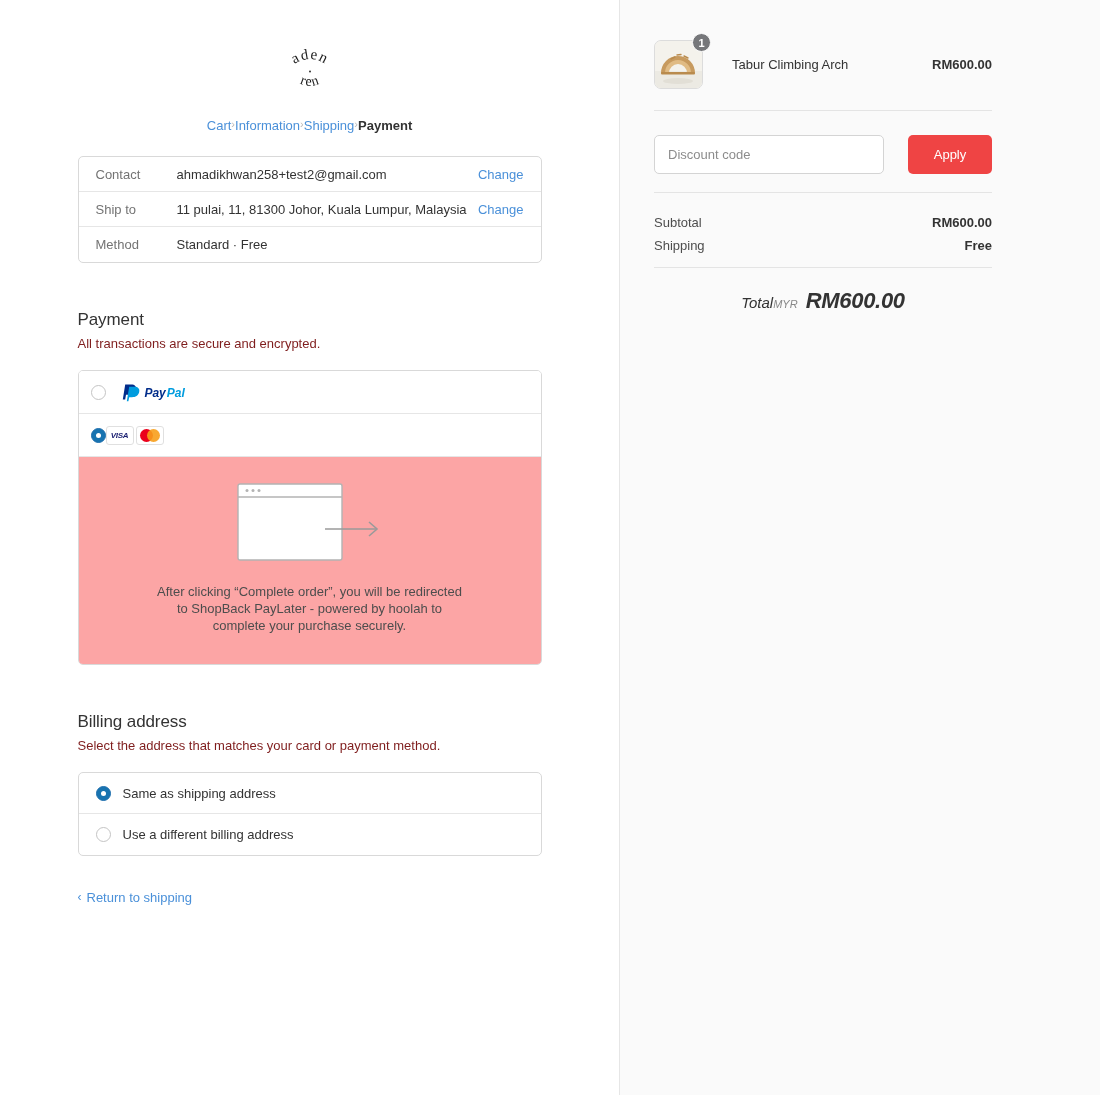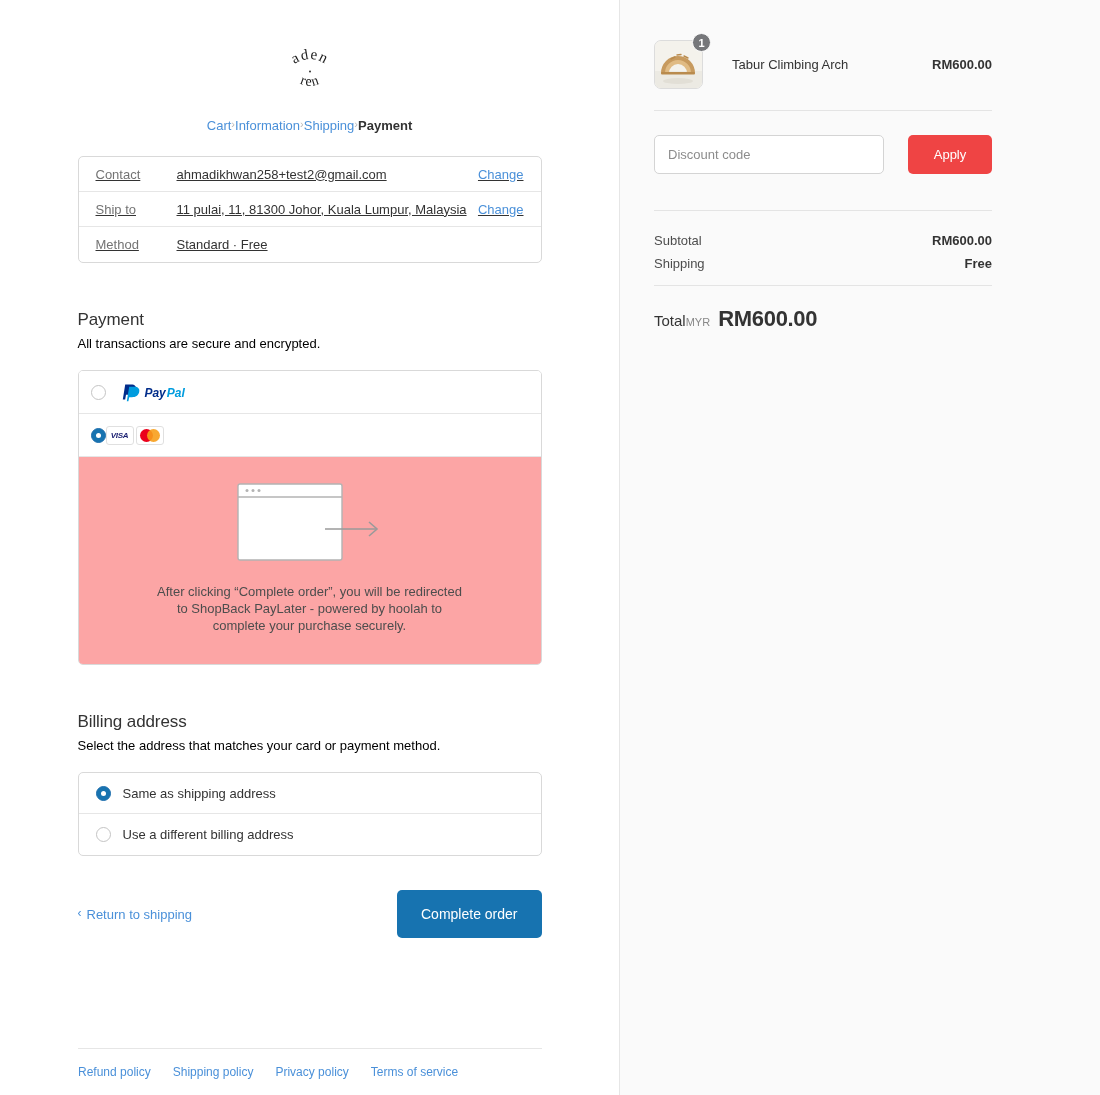--- a/index.html
+++ b/index.html
@@ -69,21 +69,20 @@
     line-height: 1;
     transform: translateY(-1px);
   }
 
   
   .review-card {
     border: 1px solid #d9d9d9;
     border-radius: 5px;
     overflow: hidden;
     margin-bottom: 47px;
-    text-decoration: underline;
   }
   .review-row {
     display: flex;
     align-items: center;
     padding: 0 17px;
     height: 35px;
     border-bottom: 1px solid #e6e6e6;
     font-size: 13px;
   }
   .review-row:last-child { border-bottom: none; }
@@ -105,21 +104,21 @@
   
   .section-title {
     font-size: 17px;
     font-weight: normal;
     color: #333333;
     margin-bottom: 6px;
     letter-spacing: -0.1px;
   }
   .section-sub {
     font-size: 13px;
-    color: #000000;
+    color: #7f1d1d;
     margin-bottom: 19px;
   }
 
   
   .methods-box {
     border: 1px solid #d9d9d9;
     border-radius: 5px;
     overflow: hidden;
     margin-bottom: 47px;
   }
@@ -344,21 +343,21 @@
   }
   .item-price {
     font-size: 13px;
     font-weight: bold;
     color: #333333;
   }
 
   .discount-row {
     display: flex;
     gap: 24px;
-    padding: 24px 0 36px;
+    padding: 24px 0 18px;
     border-bottom: 1px solid #e4e4e4;
   }
   .discount-input {
     flex: 1;
     height: 39px;
     border: 1px solid #d4d4d4;
     border-radius: 5px;
     background: #ffffff;
     padding: 0 13px;
     font-size: 13px;
@@ -388,22 +387,23 @@
   .total-row .lbl { font-size: 13px; color: #4d4d4d; }
   .total-row .val { font-size: 13px; font-weight: bold; color: #333333; }
 
   .grand-divider {
     border-top: 1px solid #e4e4e4;
     margin-top: 14px;
     padding-top: 20px;
   }
   .grand-row {
     display: flex;
-    justify-content: flex-start;
+    justify-content: center;
     align-items: baseline;
+    font-style: italic;
   }
   .grand-label { font-size: 15px; color: #333333; }
   .grand-right { display: flex; align-items: baseline; gap: 8px; }
   .grand-cur {
     font-size: 11px;
     color: #888888;
     font-weight: normal;
   }
   .grand-amount {
     font-size: 22px;
@@ -521,31 +521,24 @@
           <span class="radio"></span>
           <span class="billing-label">Use a different billing address</span>
         </div>
       </div>
 
       <div class="actions">
         <a class="return-link" href="#">
           <span class="return-chevron">‹</span>
           <span>Return to shipping</span>
         </a>
-        <button class="complete-btn">Complete order</button>
       </div>
 
     </div>
 
-    <div class="footer">
-      <a href="#">Refund policy</a>
-      <a href="#">Shipping policy</a>
-      <a href="#">Privacy policy</a>
-      <a href="#">Terms of service</a>
-    </div>
   </div>
 
   <div class="summary-col">
     <div class="summary-inner">
 
       <div class="line-item">
         <div class="thumb-wrap">
           <div class="thumb">
             <svg width="47" height="47" viewBox="0 0 47 47">
               <rect width="47" height="47" fill="#f4f2ec"></rect>

